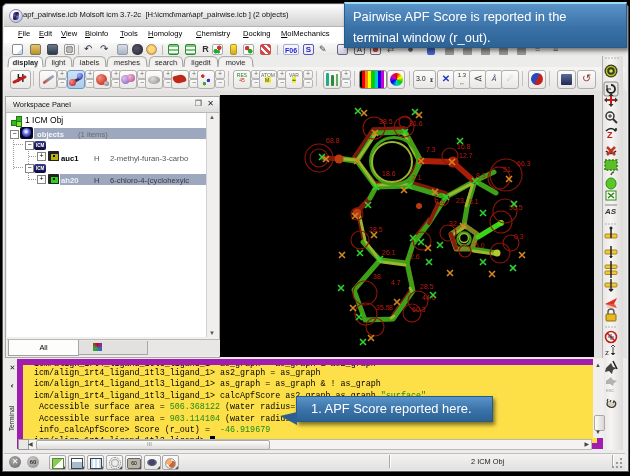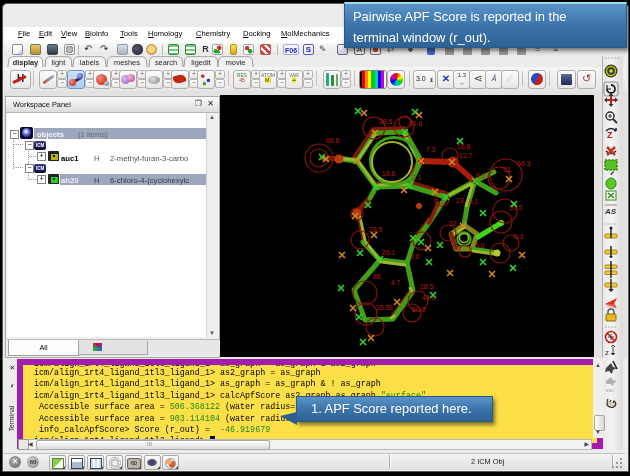--- a/index.html
+++ b/index.html
@@ -59,20 +59,24 @@
 .tsep{position:absolute;top:2px;width:1px;height:11px;background:#bbb;}
 .tb2{position:absolute;top:3px;width:16px;height:17px;border:1px solid #b0afad;border-radius:3px;background:linear-gradient(#fcfcfb,#e8e7e5);}
 .pm{position:absolute;width:8px;height:7px;border:1px solid #b8b7b5;border-radius:2px;background:linear-gradient(#fbfbfa,#eae9e7);font-size:7px;line-height:6px;text-align:center;color:#666;}
 .t2sep{position:absolute;top:4px;width:1px;height:15px;background:#c2c1bf;}
 
 .sbb{position:absolute;top:1px;width:15px;height:13px;border:1px solid #aaa9a7;border-radius:2px;background:linear-gradient(#fbfbfa,#e6e5e3);}
 .sbb:after{content:"";position:absolute;right:0px;bottom:0px;border-left:3px solid transparent;border-bottom:3px solid #555;}
 </style></head>
 <body>
 <div id="win">
+  <div id="titlebar">
+      <div id="ticon"></div>
+      <div class="txt">apf_pairwise.icb Molsoft icm 3.7-2c&nbsp; [H:\icmd\man\apf_pairwise.icb ] (2 objects)</div>
+    </div>
   <div id="menubar">
     <span style="left:14px"><u>F</u>ile</span>
       <span style="left:35px"><u>E</u>dit</span>
       <span style="left:57px"><u>V</u>iew</span>
       <span style="left:81px"><u>B</u>ioinfo</span>
       <span style="left:116px"><u>T</u>ools</span>
       <span style="left:144px"><u>H</u>omology</span>
       <span style="left:192px"><u>C</u>hemistry</span>
       <span style="left:239px"><u>D</u>ocking</span>
       <span style="left:277px"><u>M</u>olMechanics</span>
@@ -218,20 +222,28 @@
 <span class="tb2" style="left:573px;width:17px;color:#933;font-size:11px;text-align:center;line-height:15px;">↺</span>
 </div>
   <div id="main">
     <div id="workspace">
       <div id="wsheader">
           <span style="position:absolute;left:7px;top:3px">Workspace Panel</span>
           <span style="position:absolute;right:17px;top:2px;font-size:8px;color:#333">❐</span>
           <span style="position:absolute;right:5px;top:2px;font-size:8px;color:#222">✕</span>
         </div>
       <div id="wsbody">
+          <div class="row" style="top:1px;width:100%">
+            <span id="icmobj">
+              <i style="left:0;top:4px"></i>
+              <i style="left:5px;top:0"></i>
+              <i style="left:5px;top:5px;background:#8ae02a"></i>
+            </span>
+            <span style="position:absolute;left:18px;top:1px;font-size:8.5px;color:#000">1 ICM Obj</span>
+          </div>
 <div class="row hl" style="top:14.5px;left:27px;right:0">
             <span style="position:absolute;left:3px;top:2px;color:#f4f4f8;font-weight:bold">objects</span>
             <span style="position:absolute;left:44px;top:2px;color:#6a6a72">(1 items)</span>
           </div>
 <div class="exp" style="left:3px;top:17px">−</div>
 <span class="sph" style="left:13px;top:14px"></span>
 <div class="dot" style="left:6px;top:25px;height:31px"></div>
 <div class="doth" style="left:7px;top:31px;width:9px"></div>
 <div class="exp" style="left:18px;top:28px">−</div>
 <span class="icmb" style="left:27px;top:27.5px">ICM</span>

